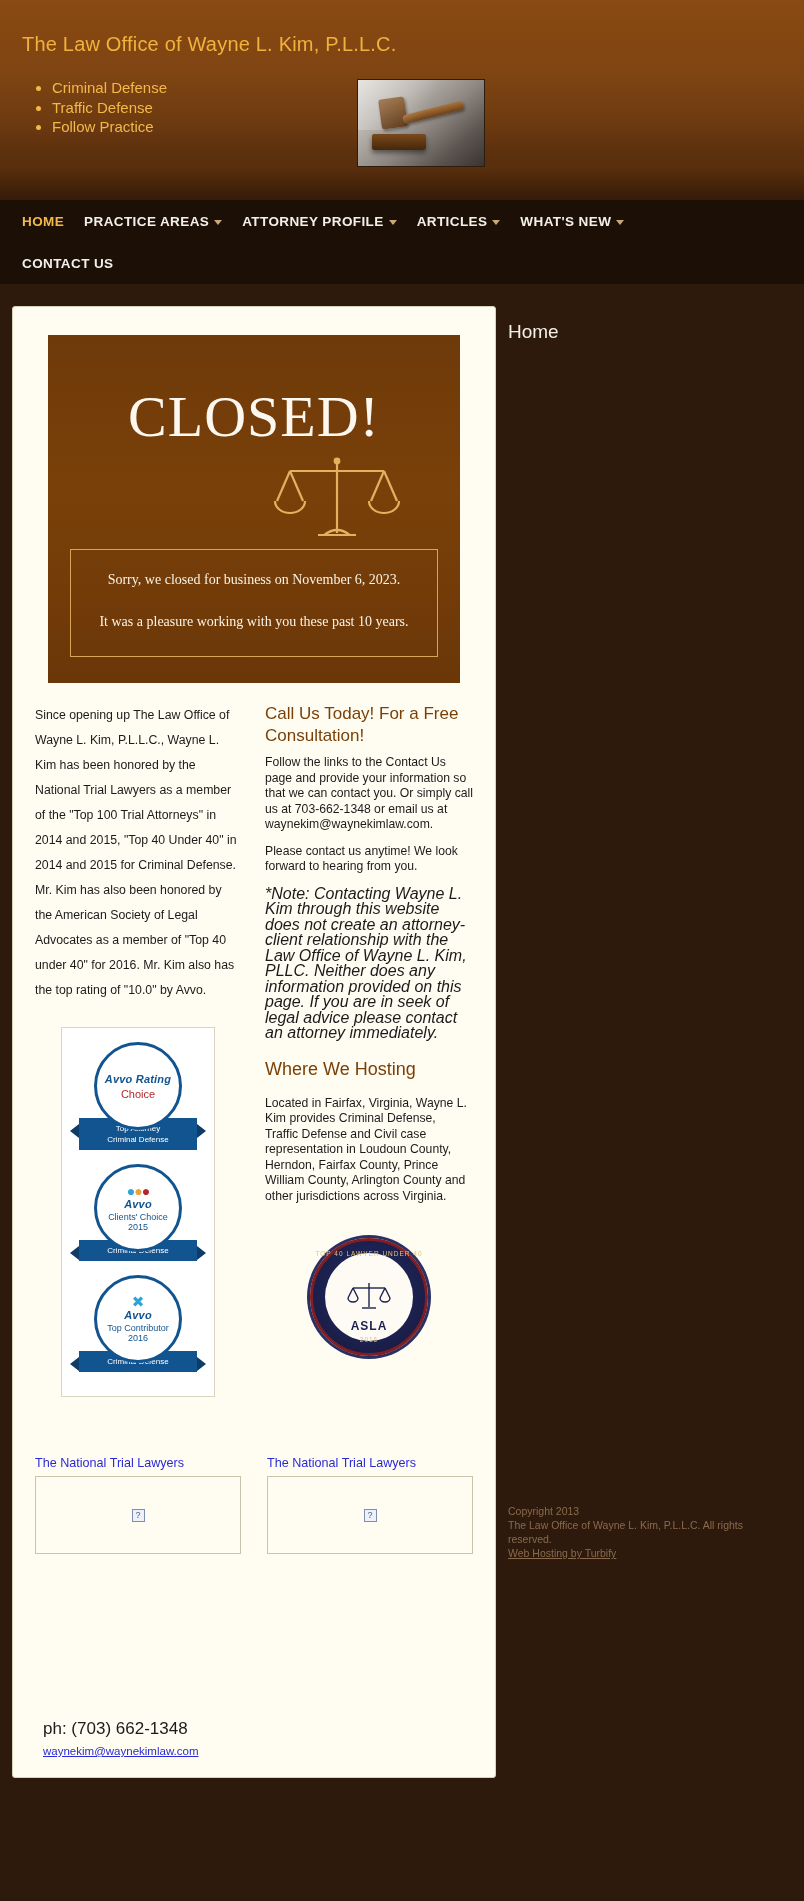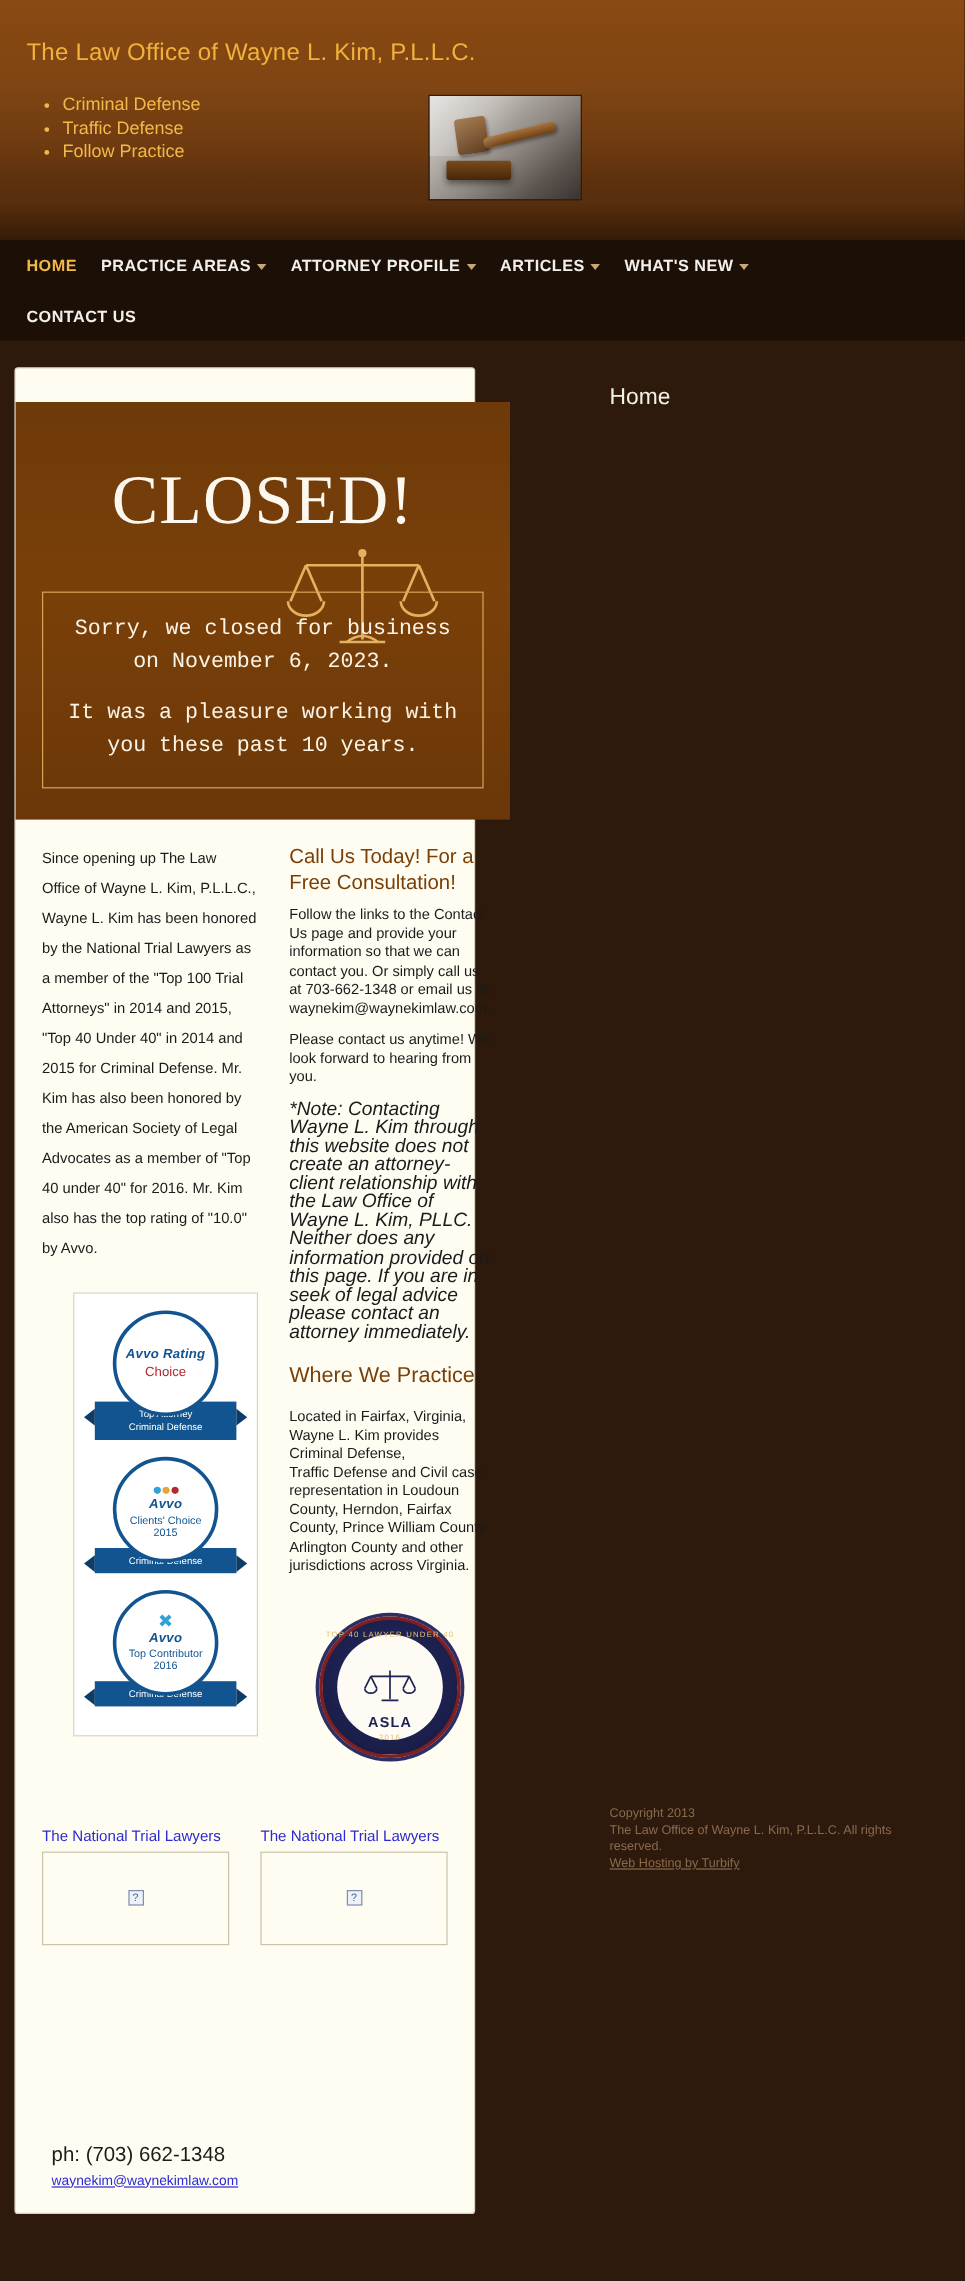--- a/index.html
+++ b/index.html
@@ -123,21 +123,21 @@
   }
 
   
   .body-wrap {
     position: relative;
     padding: 0;
   }
   .content-card {
     position: absolute;
     left: 12px; top: 22px;
-    width: 384px;
+    width: 484px;
     min-height: 1245px;
     background: #fffdf2;
     border: 1px solid #d8d2bb;
     border-radius: 3px;
     padding: 0;
   }
   .page-heading {
     position: absolute;
     left: 508px; top: 37px;
     color: #f3f0e6;
@@ -169,22 +169,22 @@
   .scales svg { display: block; }
   .closed-box {
     position: absolute;
     left: 22px; right: 22px; bottom: 26px;
     border: 1px solid #d8a45a;
     padding: 16px 20px 20px 20px;
     text-align: center;
   }
   .closed-line1, .closed-line2 {
     color: #fbf4e6;
-    font-family: Liberation Mono, monospace;
-    font-size: 18px;
+    font-family: Liberation Serif, serif;
+    font-size: 14px;
     line-height: 28px;
     margin: 0;
   }
   .closed-line2 { margin-top: 14px; }
 
   
   .cols {
     display: flex;
     padding: 20px 22px 0 22px;
     gap: 26px;
@@ -487,21 +487,21 @@
 
           </div>
         </div>
 
         <div class="col-right">
           <h2 class="h-accent">Call Us Today!  For a Free Consultation!</h2>
           <p class="p-small">Follow the links to the Contact Us page and provide your information so that we can contact you.  Or simply call us at 703-662-1348 or email us at waynekim@waynekimlaw.com.</p>
           <p class="p-small">Please contact us anytime! We look forward to hearing from you.</p>
           <p class="p-italic">*Note:  Contacting Wayne L. Kim through this website does not create an attorney-client relationship with the Law Office of Wayne L. Kim, PLLC.  Neither does any information provided on this page.  If you are in seek of legal advice please contact an attorney immediately.</p>
 
-          <h2 class="h-where">Where We Practice</h2>
+          <h2 class="h-where">Where We Hosting</h2>
           <p class="p-small" style="white-space:pre-line">Located in Fairfax, Virginia, Wayne L. Kim provides Criminal Defense,
 Traffic Defense and Civil case representation in Loudoun County, Herndon, Fairfax County, Prince William County, Arlington County and other jurisdictions across Virginia.</p>
 
           <div class="asla-wrap">
             <div class="asla">
               <div class="arc-top">TOP 40 LAWYER UNDER 40</div>
               <div class="inner">
                 <svg width="44" height="34" viewBox="0 0 44 34">
                   <g stroke="#1d2150" stroke-width="1.4" fill="none">
                     <line x1="22" y1="3" x2="22" y2="27"></line>

